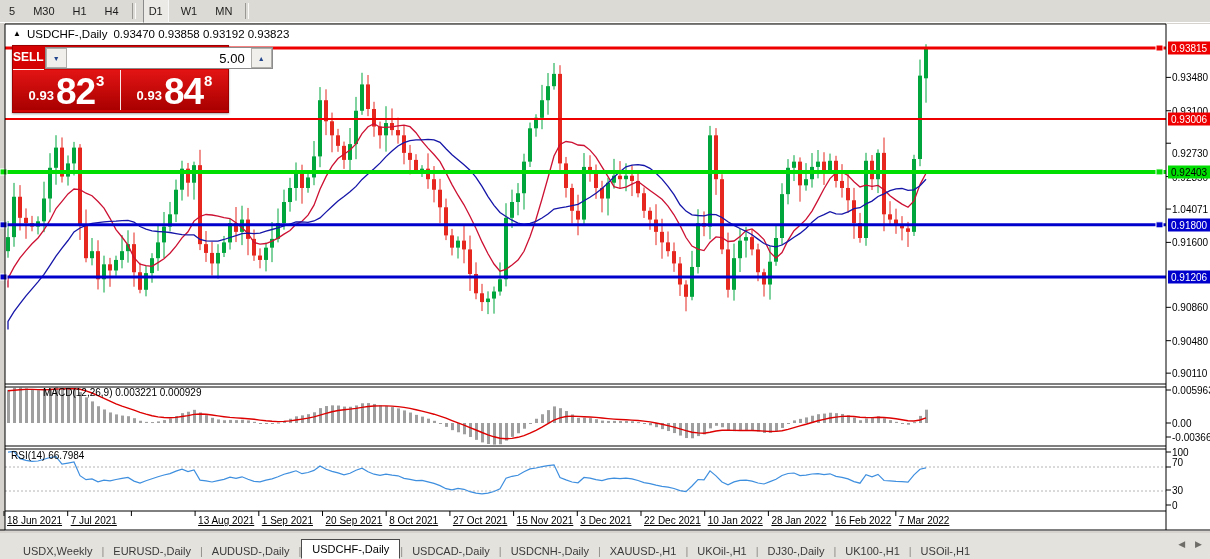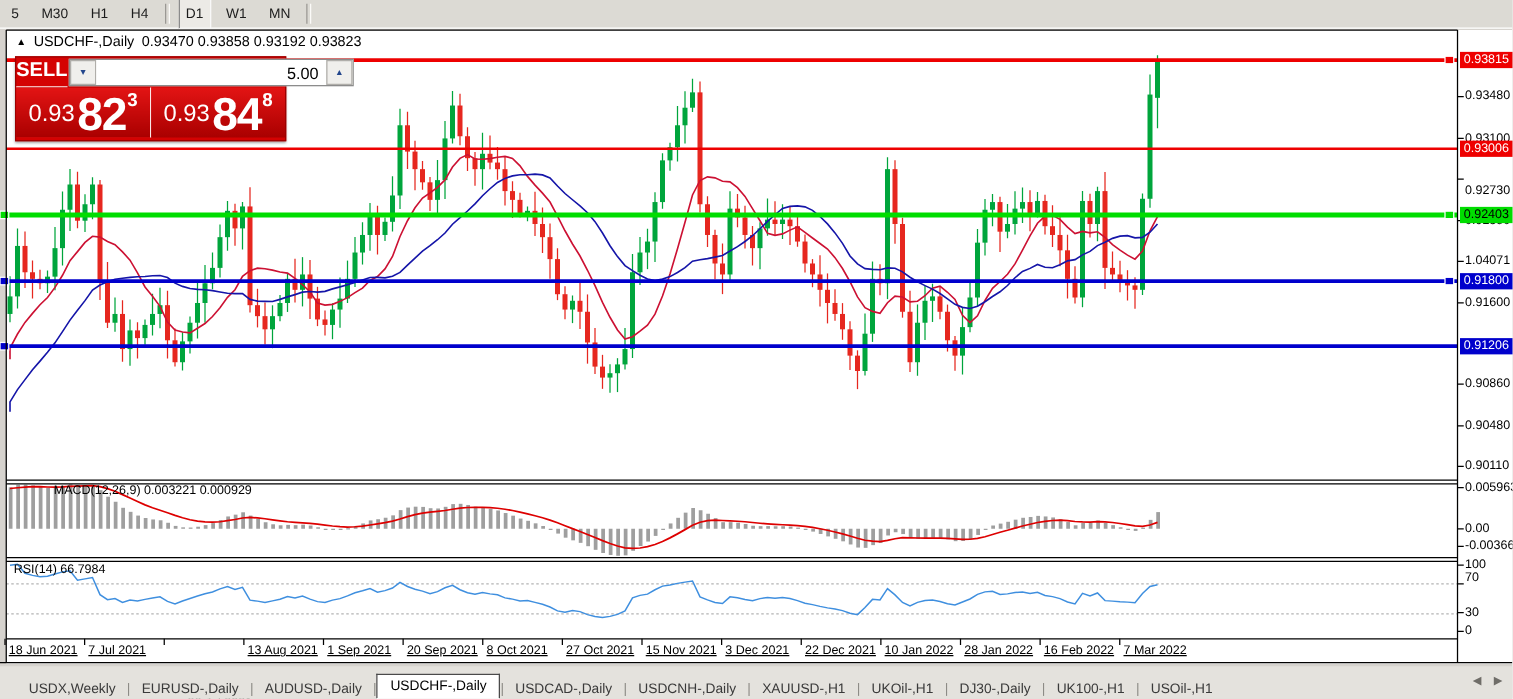--- a/index.html
+++ b/index.html
@@ -25,31 +25,31 @@
   .tick-label{position:absolute;left:1172px;transform:translateY(-50%);font-size:10px;color:#000;z-index:4;white-space:nowrap;}
   .level-box{position:absolute;left:1168px;width:42px;height:13px;line-height:13px;transform:translateY(-50%);
     font-size:10px;padding-left:3px;z-index:5;white-space:nowrap;}
   .sub-label{position:absolute;left:1172px;transform:translateY(-50%);font-size:10px;color:#000;z-index:4;white-space:nowrap;}
   .ind-label{position:absolute;z-index:4;font-size:10px;color:#000;white-space:nowrap;}
   .date-label{position:absolute;top:515px;font-size:10px;color:#000;z-index:4;white-space:nowrap;text-decoration:underline;}
   
   .trade-panel{position:absolute;left:12px;top:45px;width:215px;height:66px;z-index:6;
     background:#d40202;border:1px solid #9c0000;box-shadow:0 1px 2px rgba(0,0,0,.35);}
   .tp-row1{display:flex;height:24px;}
-  .tp-btn{width:47px;color:#fff;font-size:16px;font-weight:bold;text-align:center;line-height:22px;cursor:pointer;
+  .tp-btn{width:47px;color:#fff;font-size:12px;font-weight:bold;text-align:center;line-height:22px;cursor:pointer;
     border-bottom:1px solid rgba(255,255,255,.95);}
   .tp-spin{flex:1;display:flex;background:#e8e6e2;border:1px solid #8c8c8c;margin:1px;}
   .tp-spin-btn{width:19px;background:#f0efec;border:1px solid #b0aeaa;font-size:7px;color:#23468c;
     display:flex;align-items:center;justify-content:center;cursor:pointer;}
   .tp-vol{flex:1;border:none;outline:none;font-family:"Liberation Sans",sans-serif;font-size:13px;text-align:right;padding-right:6px;min-width:0;}
   .tp-row2{display:flex;height:40px;}
   .tp-price{flex:1;display:flex;align-items:flex-end;justify-content:center;padding-bottom:3px;
     background:linear-gradient(#e31414,#a90000);color:#fff;position:relative;}
   .tp-price.left{border-right:1px solid rgba(255,255,255,.9);}
-  .tp-base{font-size:19px;font-weight:normal;margin-right:2px;line-height:1.6;}
+  .tp-base{font-size:13px;font-weight:bold;margin-right:2px;line-height:1.6;}
   .tp-big{font-size:37px;font-weight:bold;line-height:.82;letter-spacing:-1px;}
   .tp-sup{font-size:15px;font-weight:bold;margin-left:1px;align-self:flex-start;padding-top:2px;}
   
   .tabbar{position:absolute;left:0;top:533px;width:1210px;height:36px;background:#e4e2dd;
     display:flex;align-items:center;font-size:11px;color:#3a3a3a;z-index:4;}
   .tab{padding:2px 9px;white-space:nowrap;cursor:pointer;}
   .tab.active{background:#ffffff;border:1px solid #4a4a4a;border-bottom-color:#fff;position:relative;top:-2px;
     padding:3px 10px;color:#000;}
   .tab-sep{color:#8d8b86;}
   .tab-arrows{position:absolute;right:8px;top:3px;display:flex;gap:10px;color:#6f6d68;font-size:9px;z-index:5;}

